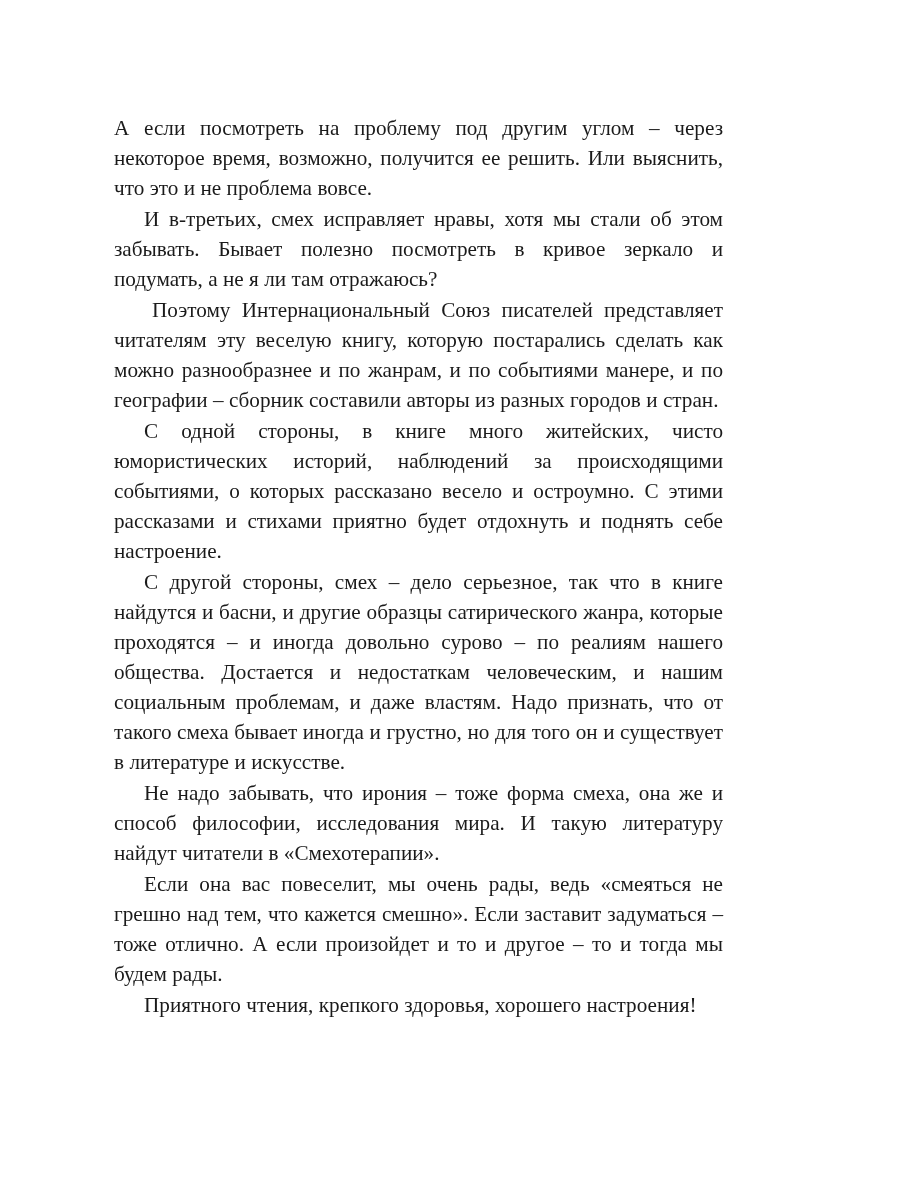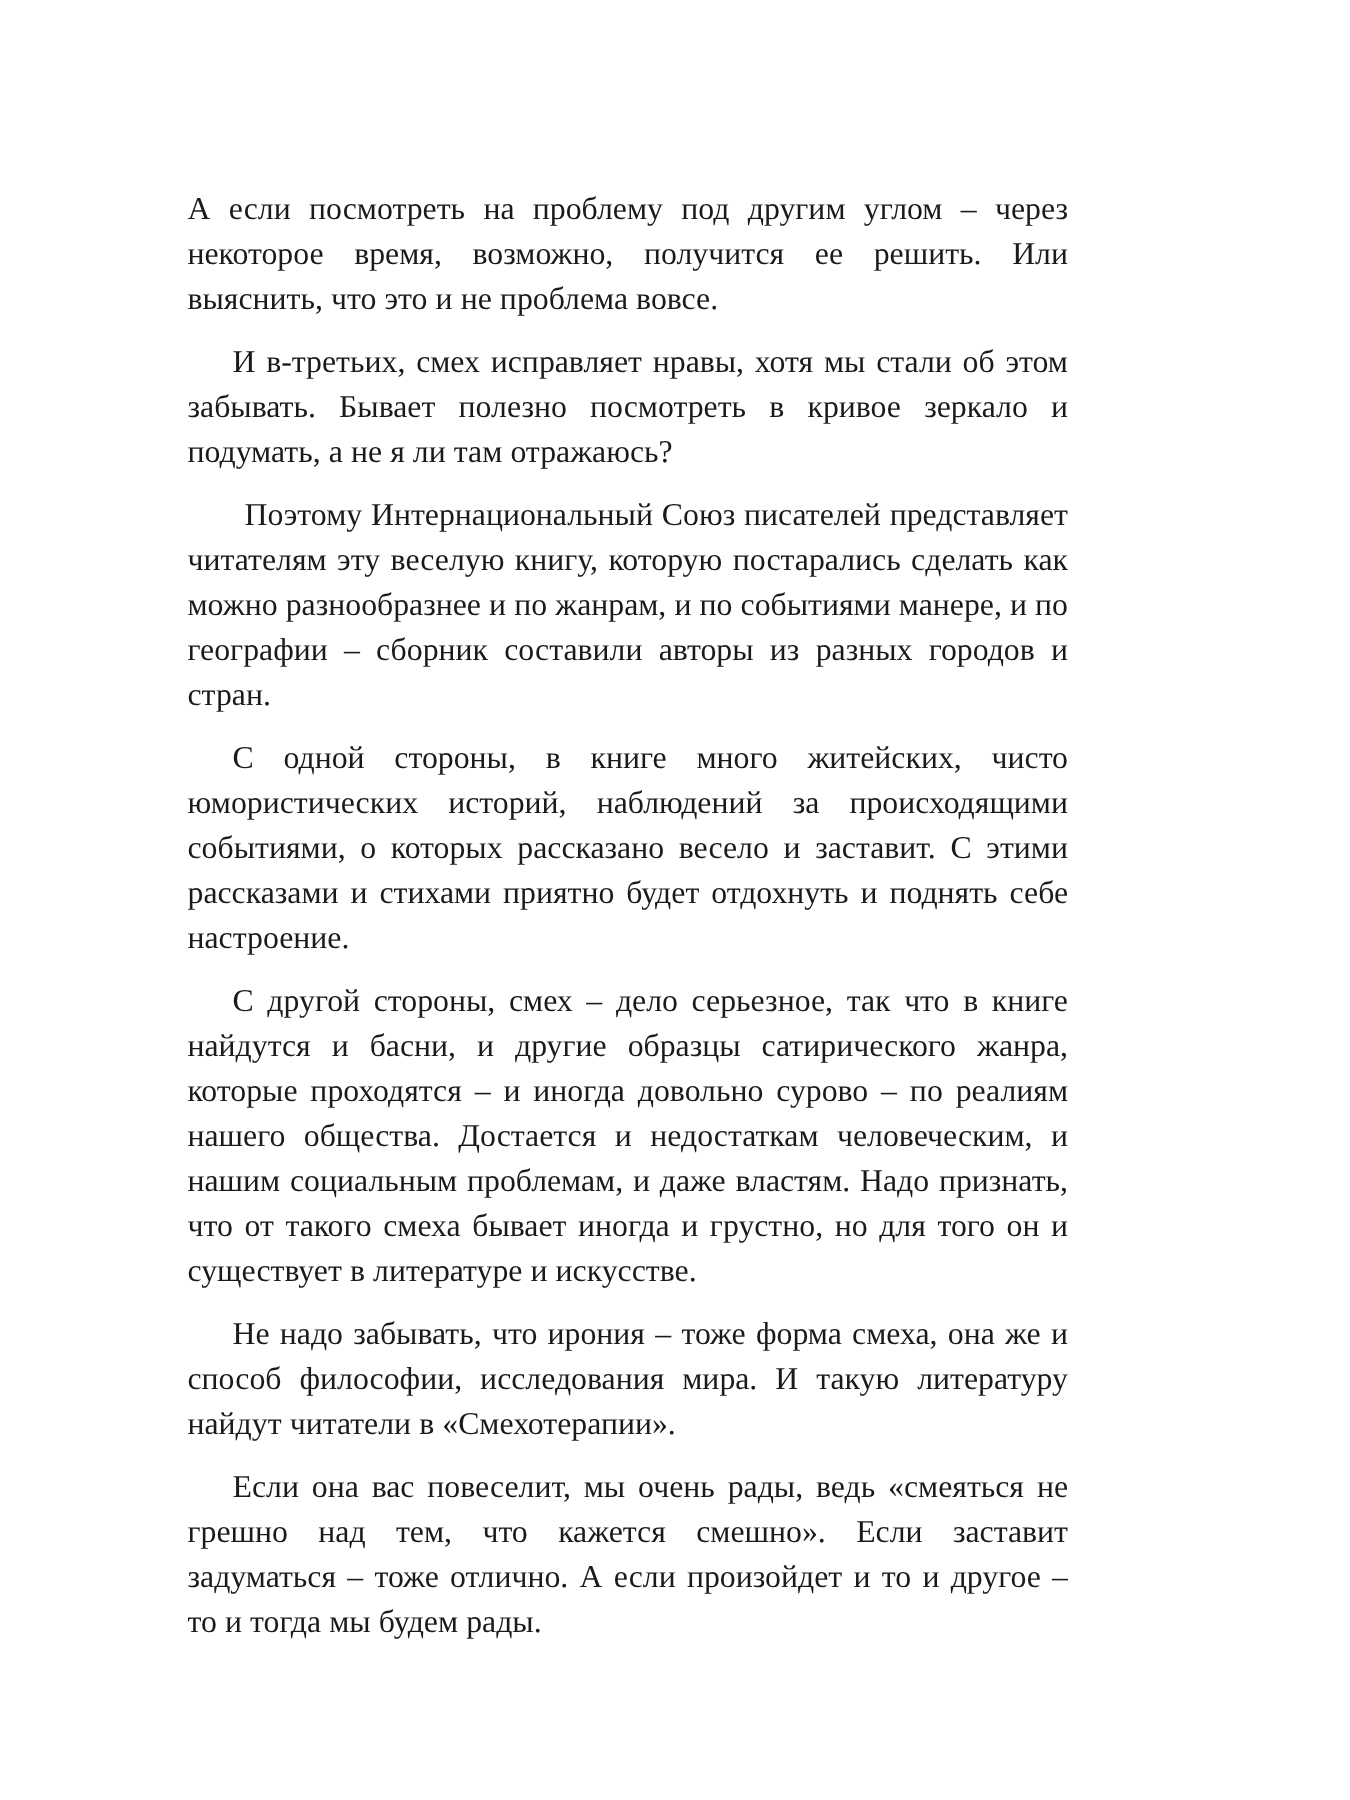--- a/index.html
+++ b/index.html
@@ -16,21 +16,21 @@
     overflow: hidden;
     box-sizing: border-box;
   }
   .text-block {
     position: absolute;
     left: 113px;
     top: 112px;
     width: 611px;
   }
   .para {
-    margin: 12px;
+    margin: 1px;
     font-family: "Liberation Serif", "DejaVu Serif", serif;
     font-size: 21.2px;
     line-height: 30px;
     color: #1a1a1a;
     text-align: justify;
     text-justify: inter-word;
     -webkit-hyphens: manual;
     hyphens: manual;
     text-indent: 30px;
     word-spacing: 0.1px;
@@ -48,24 +48,25 @@
 
 <div class="page">
   <div class="text-block">
 
     <p class="para no-indent">А если посмотреть на проблему под другим углом – через некоторое время, возможно, получится ее решить. Или выяснить, что это и не проблема вовсе.</p>
 
     <p class="para">И в-третьих, смех исправляет нравы, хотя мы стали об этом забывать. Бывает полезно посмотреть в кривое зеркало и подумать, а не я ли там отражаюсь?</p>
 
     <p class="para wide-indent">Поэтому Интернациональный Союз писателей представляет читателям эту веселую книгу, которую постарались сделать как можно разнообразнее и по жанрам, и по событиями манере, и по географии – сборник составили авторы из разных городов и стран.</p>
 
-    <p class="para">С одной стороны, в книге много житейских, чисто юмористических историй, наблюдений за происходящими событиями, о которых рассказано весело и заставит. С этими рассказами и стихами приятно будет отдохнуть и поднять себе настроение.</p>
+    <p class="para">С одной стороны, в книге много житейских, чисто юмористических историй, наблюдений за происходящими событиями, о которых рассказано весело и остроумно. С этими рассказами и стихами приятно будет отдохнуть и поднять себе настроение.</p>
 
     <p class="para">С другой стороны, смех – дело серьезное, так что в книге найдутся и басни, и другие образцы сатирического жанра, которые проходятся – и иногда довольно сурово – по реалиям нашего общества. Достается и недостаткам человеческим, и нашим социальным проблемам, и даже властям. Надо признать, что от такого смеха бывает иногда и грустно, но для того он и существует в литературе и искусстве.</p>
 
     <p class="para">Не надо забывать, что ирония – тоже форма смеха, она же и способ философии, исследования мира. И такую литературу найдут читатели в «Смехотерапии».</p>
 
 
     <p class="para">Если она вас повеселит, мы очень рады, ведь «смеяться не грешно над тем, что кажется смешно». Если заставит задуматься – тоже отлично. А если произойдет и то и другое – то и тогда мы будем рады.</p>
 
+    <p class="para">Приятного чтения, крепкого здоровья, хорошего настроения!</p>
 
   </div>
 </div>
 
 </body></html>

